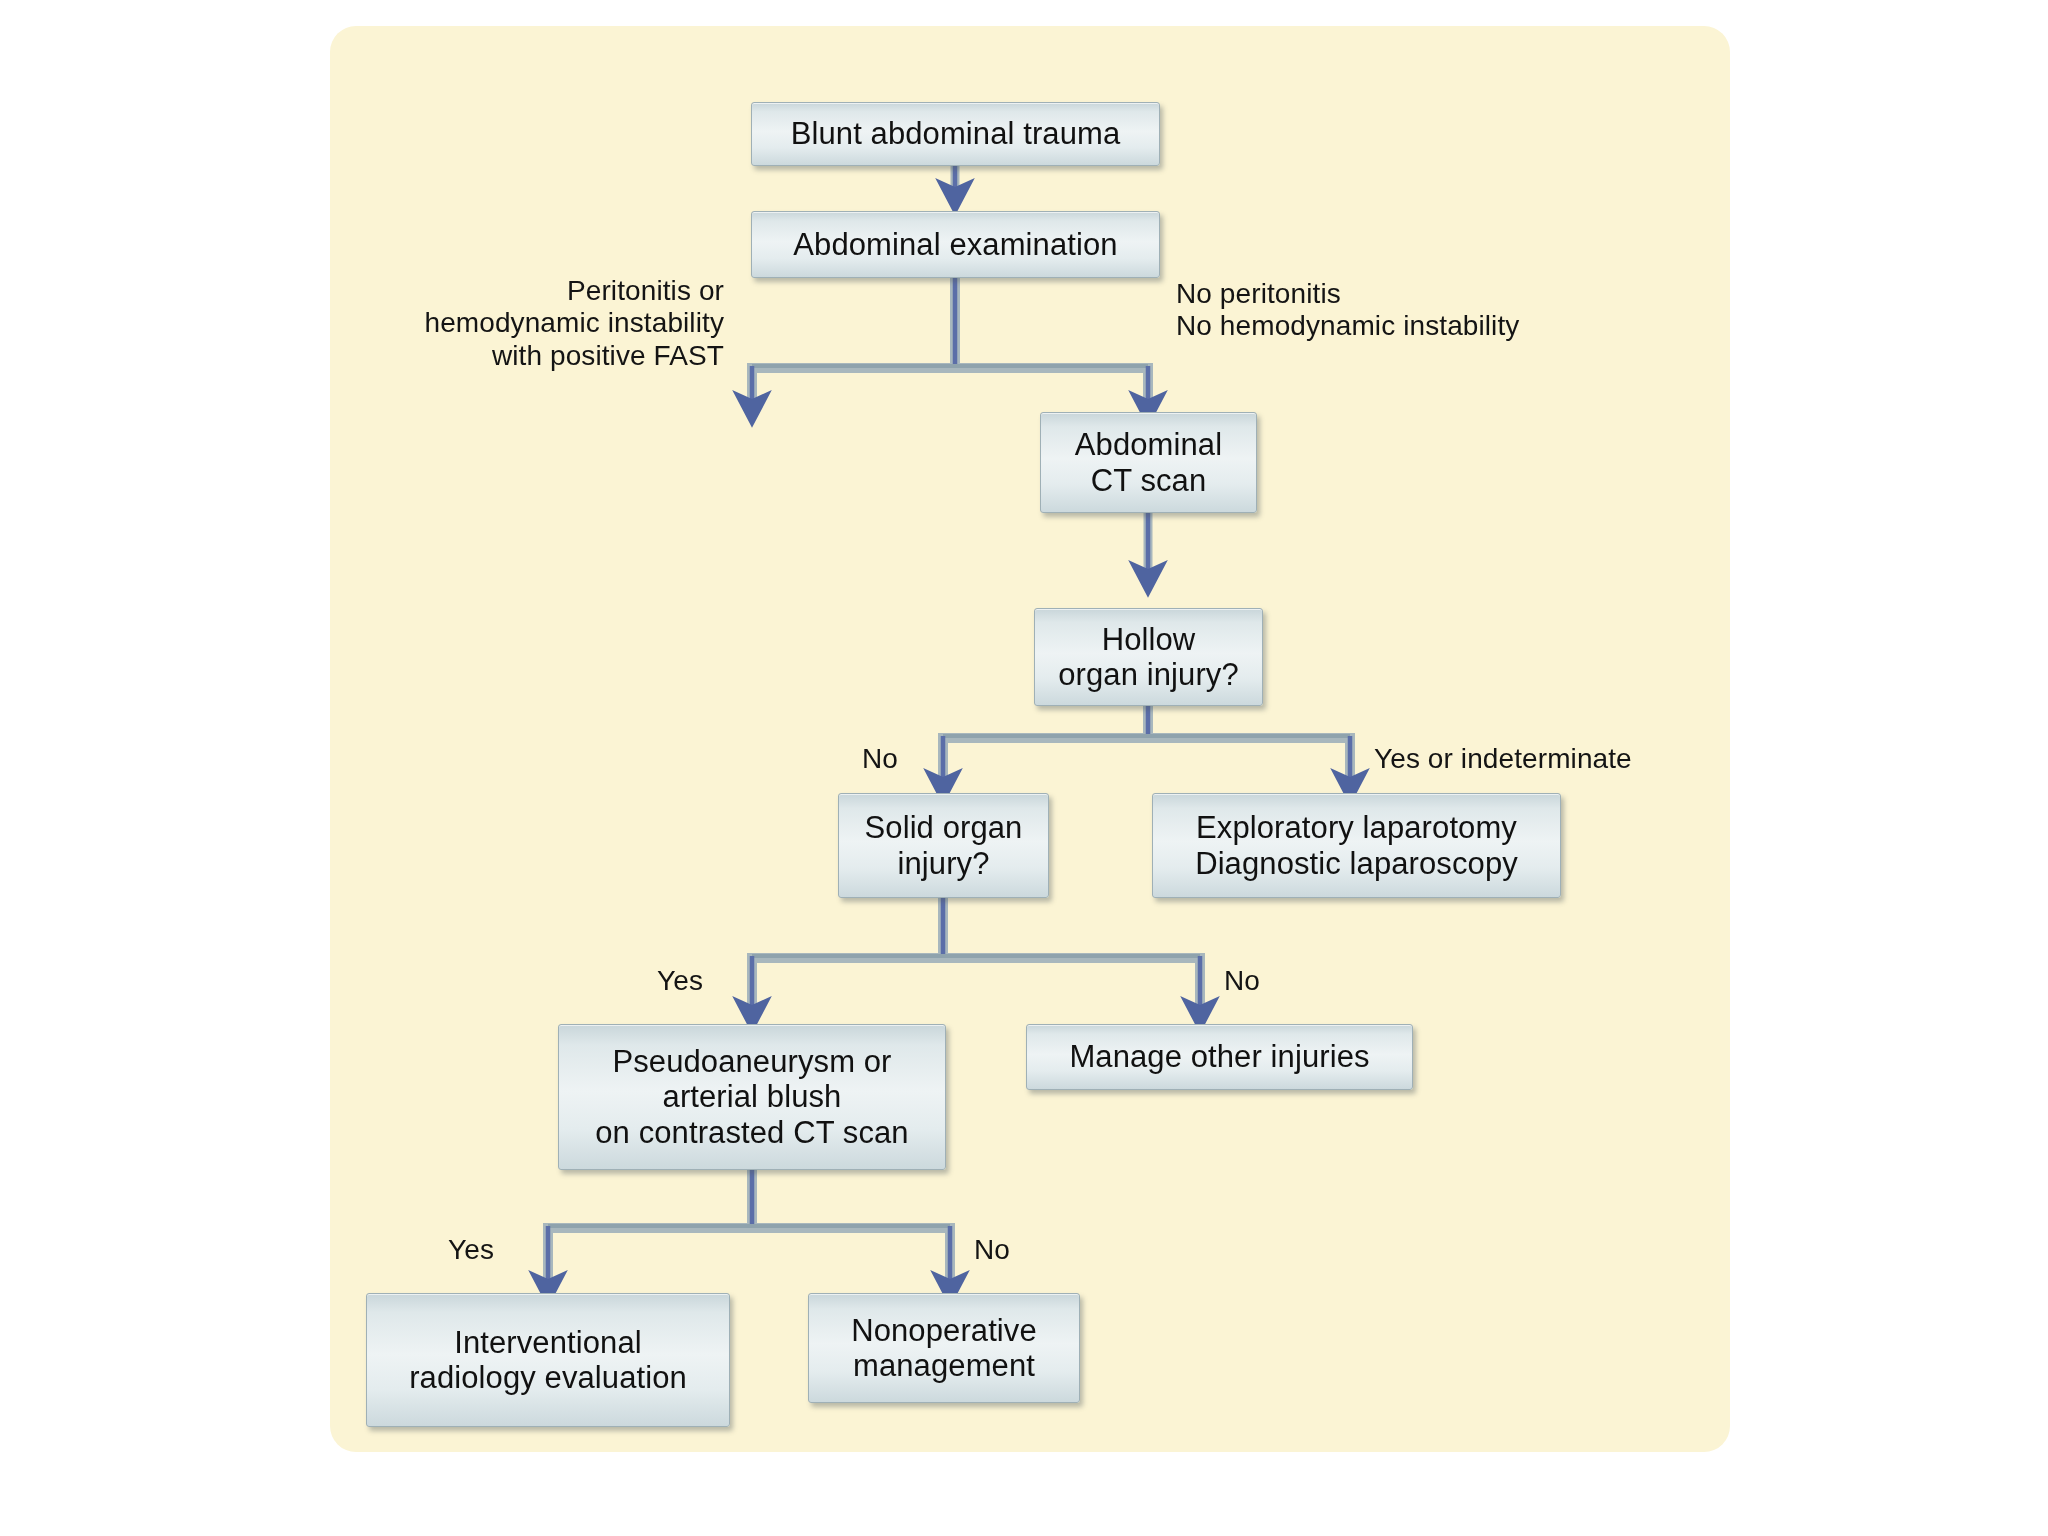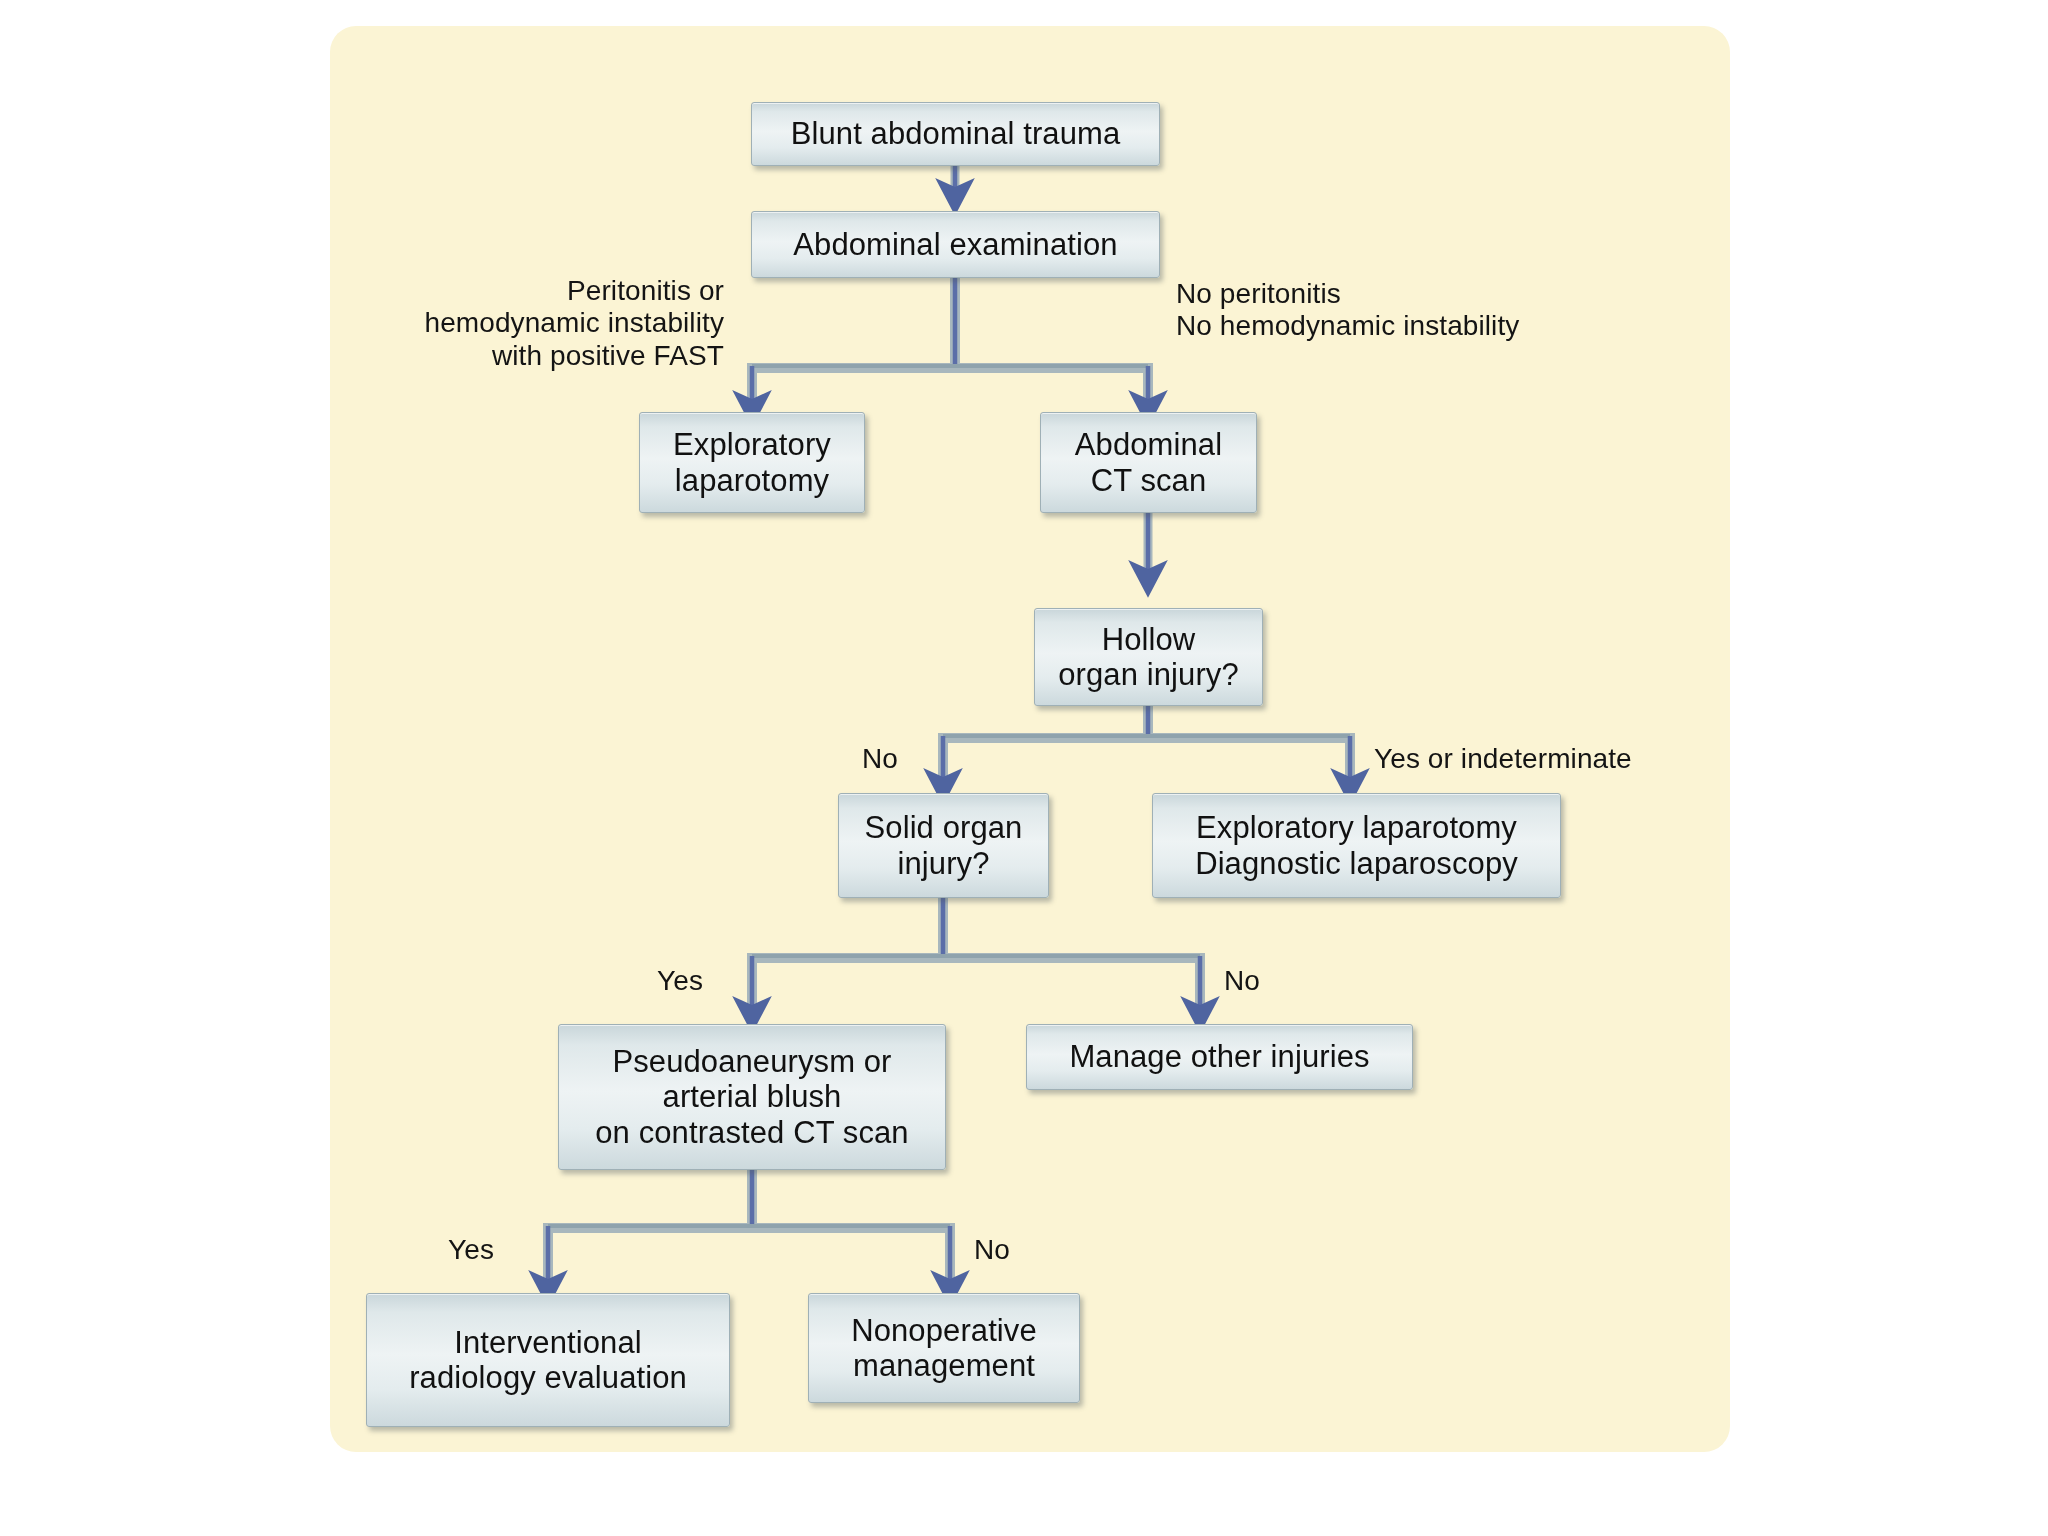--- a/index.html
+++ b/index.html
@@ -132,22 +132,20 @@
       <path d="M548,1226 L950,1226" fill="none" stroke="#8fa3ad" stroke-width="4"></path>
       <line x1="548" y1="1226" x2="548" y2="1288" stroke="#5b6ea8" stroke-width="4.5" marker-end="url(#arrowhead)"></line>
       <line x1="950" y1="1226" x2="950" y2="1288" stroke="#5b6ea8" stroke-width="4.5" marker-end="url(#arrowhead)"></line>
     </g>
   </svg>
 
   <div class="node" style="left:751px; top:70px; width:409px; height:64px;margin-top:32px;">Blunt abdominal trauma</div>
 
   <div class="node" style="left:751px; top:211px; width:409px; height:67px;">Abdominal examination</div>
 
-  <div class="node" style="left:639px; top:412px; width:226px; height:101px;">Exploratory
-laparotomy</div>
 
   <div class="node" style="left:1040px; top:412px; width:217px; height:101px;">Abdominal
 CT scan</div>
 
   <div class="node" style="left:1034px; top:608px; width:229px; height:98px;">Hollow
 organ injury?</div>
 
   <div class="node" style="left:838px; top:793px; width:211px; height:105px;">Solid organ
 injury?</div>
 

